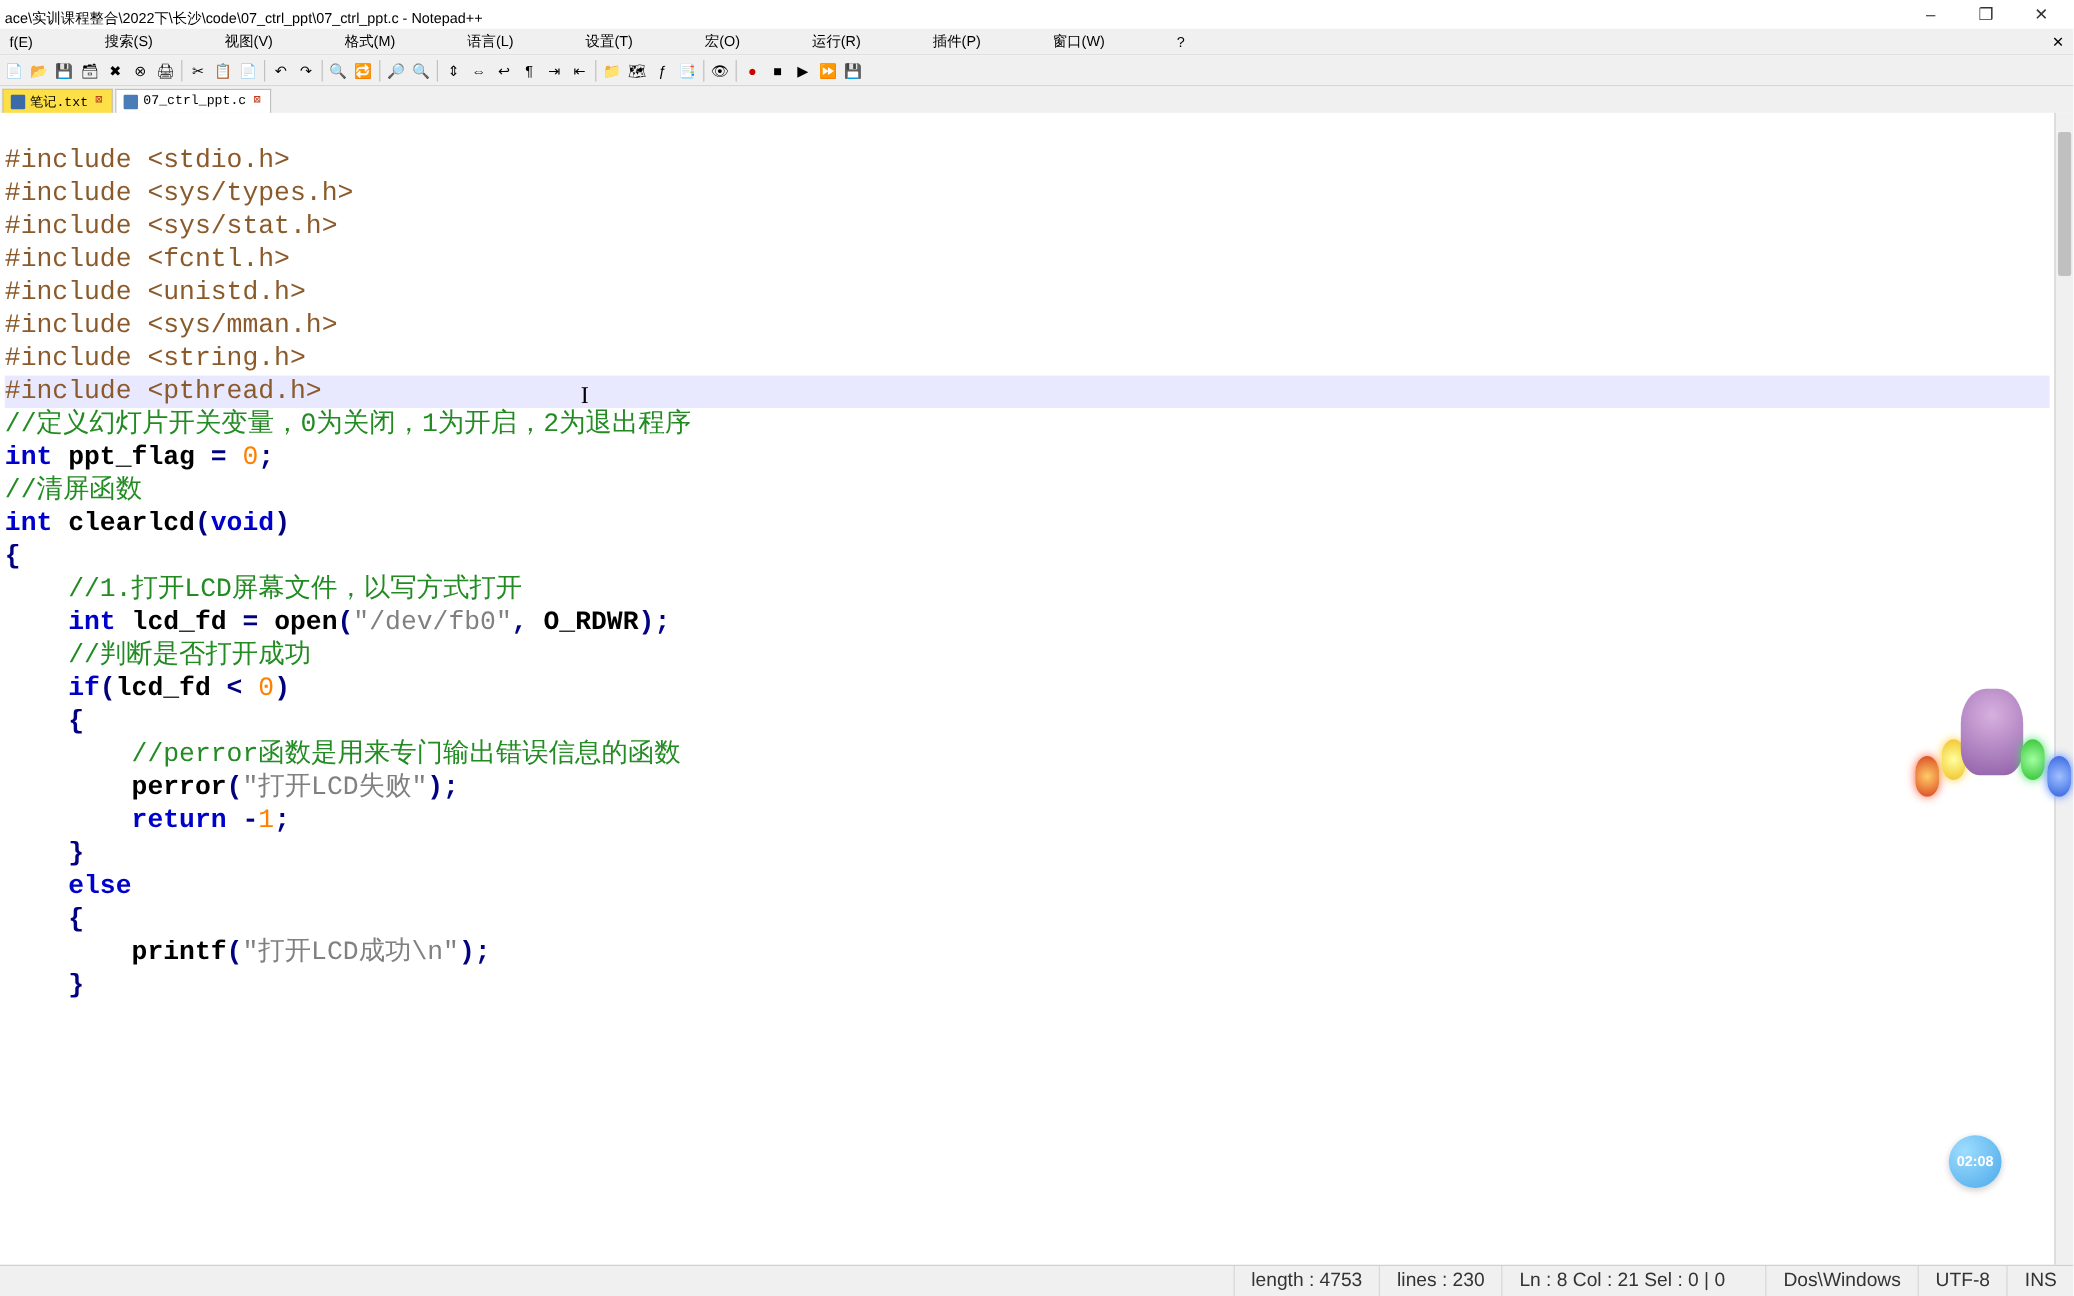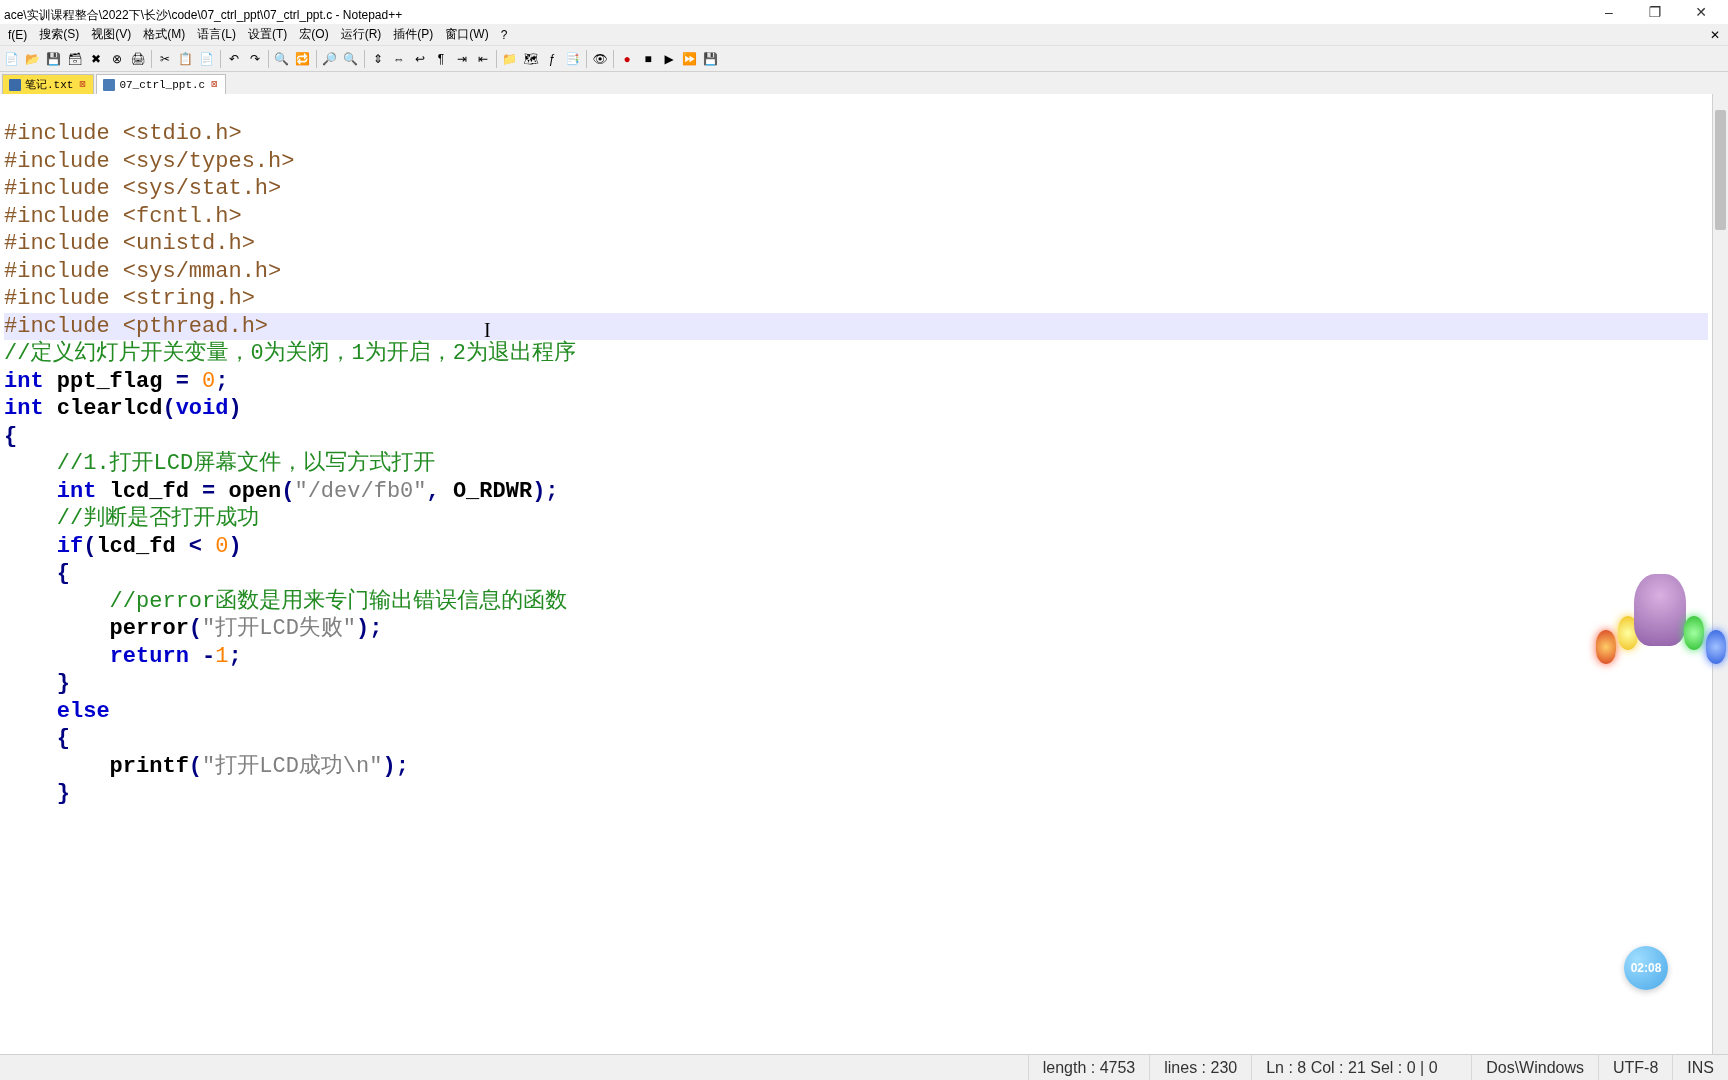--- a/index.html
+++ b/index.html
@@ -33,20 +33,21 @@
   color: #333;
 }
 .menubar {
   height: 22px;
   background: #f0f0f0;
   display: flex;
   align-items: center;
   padding: 0 2px;
   font-size: 12px;
   border-bottom: 1px solid #e0e0e0;
+  gap: 48px;
 }
 .menubar .menu-item { padding: 2px 6px; cursor: pointer; }
 .toolbar {
   height: 26px;
   background: #f0f0f0;
   display: flex;
   align-items: center;
   padding: 0 2px;
   gap: 1px;
   border-bottom: 1px solid #d0d0d0;
@@ -304,20 +305,21 @@
 <div class="line"><span class="tok-pre">#include &lt;sys/stat.h&gt;</span></div>
 <div class="line"><span class="tok-pre">#include &lt;fcntl.h&gt;</span></div>
 <div class="line"><span class="tok-pre">#include &lt;unistd.h&gt;</span></div>
 <div class="line"><span class="tok-pre">#include &lt;sys/mman.h&gt;</span></div>
 <div class="line"><span class="tok-pre">#include &lt;string.h&gt;</span></div>
 <div class="line current"><span class="tok-pre">#include &lt;pthread.h&gt;</span></div>
 <div class="line"></div>
 <div class="line"><span class="tok-comment">//定义幻灯片开关变量，0为关闭，1为开启，2为退出程序</span></div>
 <div class="line"><span class="tok-keyword">int</span><span class="tok-ident"> ppt_flag </span><span class="tok-punct">=</span><span> </span><span class="tok-num">0</span><span class="tok-punct">;</span></div>
 <div class="line"></div>
+<div class="line"><span class="tok-comment">//清屏函数</span></div>
 <div class="line"><span class="tok-keyword">int</span><span class="tok-ident"> clearlcd</span><span class="tok-punct">(</span><span class="tok-keyword">void</span><span class="tok-punct">)</span></div>
 <div class="line"><span class="tok-punct">{</span></div>
 <div class="line"><span class="tok-comment">    //1.打开LCD屏幕文件，以写方式打开</span></div>
 <div class="line"><span>    </span><span class="tok-keyword">int</span><span class="tok-ident"> lcd_fd </span><span class="tok-punct">=</span><span class="tok-ident"> open</span><span class="tok-punct">(</span><span class="tok-string">"/dev/fb0"</span><span class="tok-punct">,</span><span class="tok-ident"> O_RDWR</span><span class="tok-punct">);</span></div>
 <div class="line"><span class="tok-comment">    //判断是否打开成功</span></div>
 <div class="line"><span>    </span><span class="tok-keyword">if</span><span class="tok-punct">(</span><span class="tok-ident">lcd_fd </span><span class="tok-punct">&lt;</span><span> </span><span class="tok-num">0</span><span class="tok-punct">)</span></div>
 <div class="line"><span class="tok-punct">    {</span></div>
 <div class="line"><span class="tok-comment">        //perror函数是用来专门输出错误信息的函数</span></div>
 <div class="line"><span class="tok-ident">        perror</span><span class="tok-punct">(</span><span class="tok-string">"打开LCD失败"</span><span class="tok-punct">);</span></div>
 <div class="line"><span>        </span><span class="tok-keyword">return</span><span> </span><span class="tok-punct">-</span><span class="tok-num">1</span><span class="tok-punct">;</span></div>

